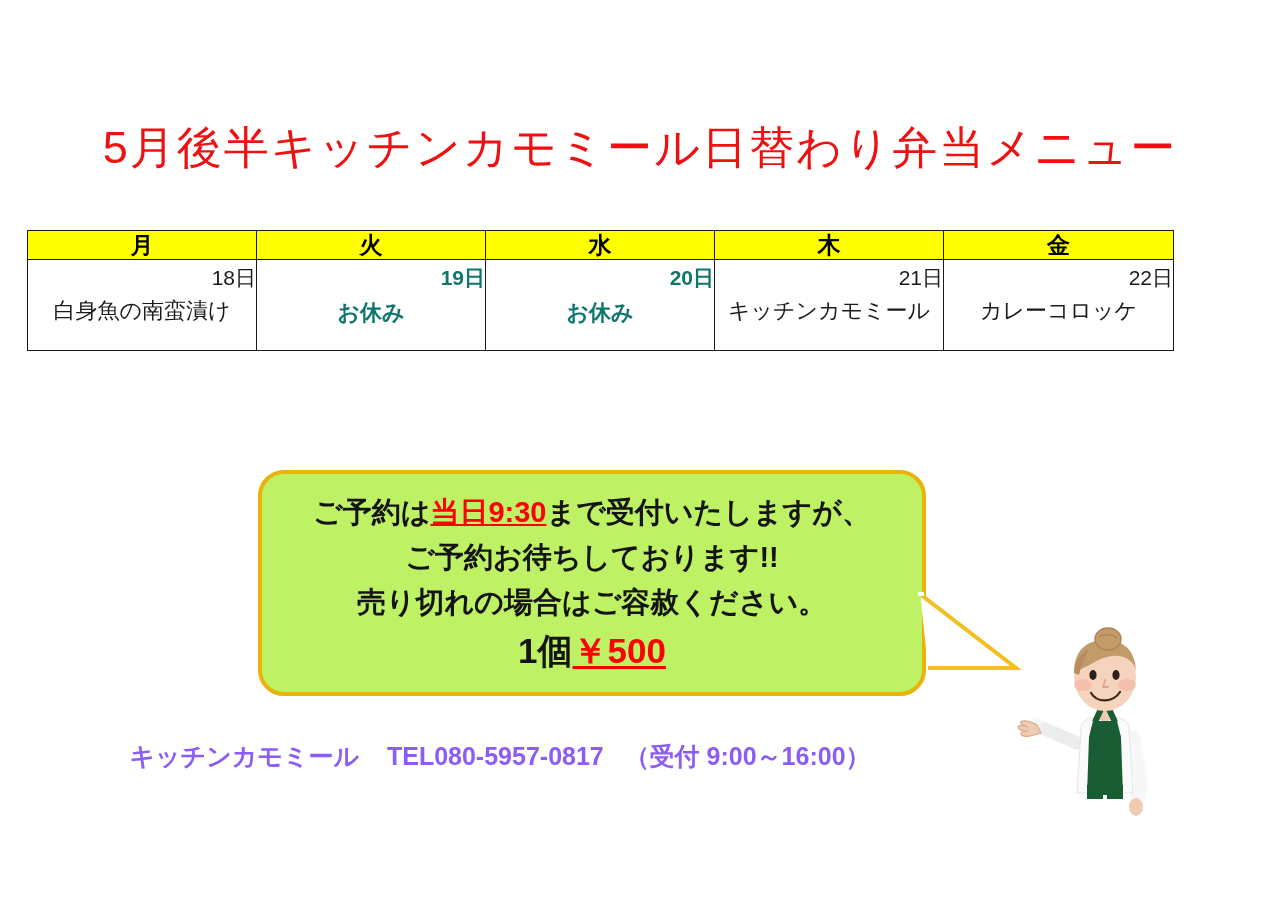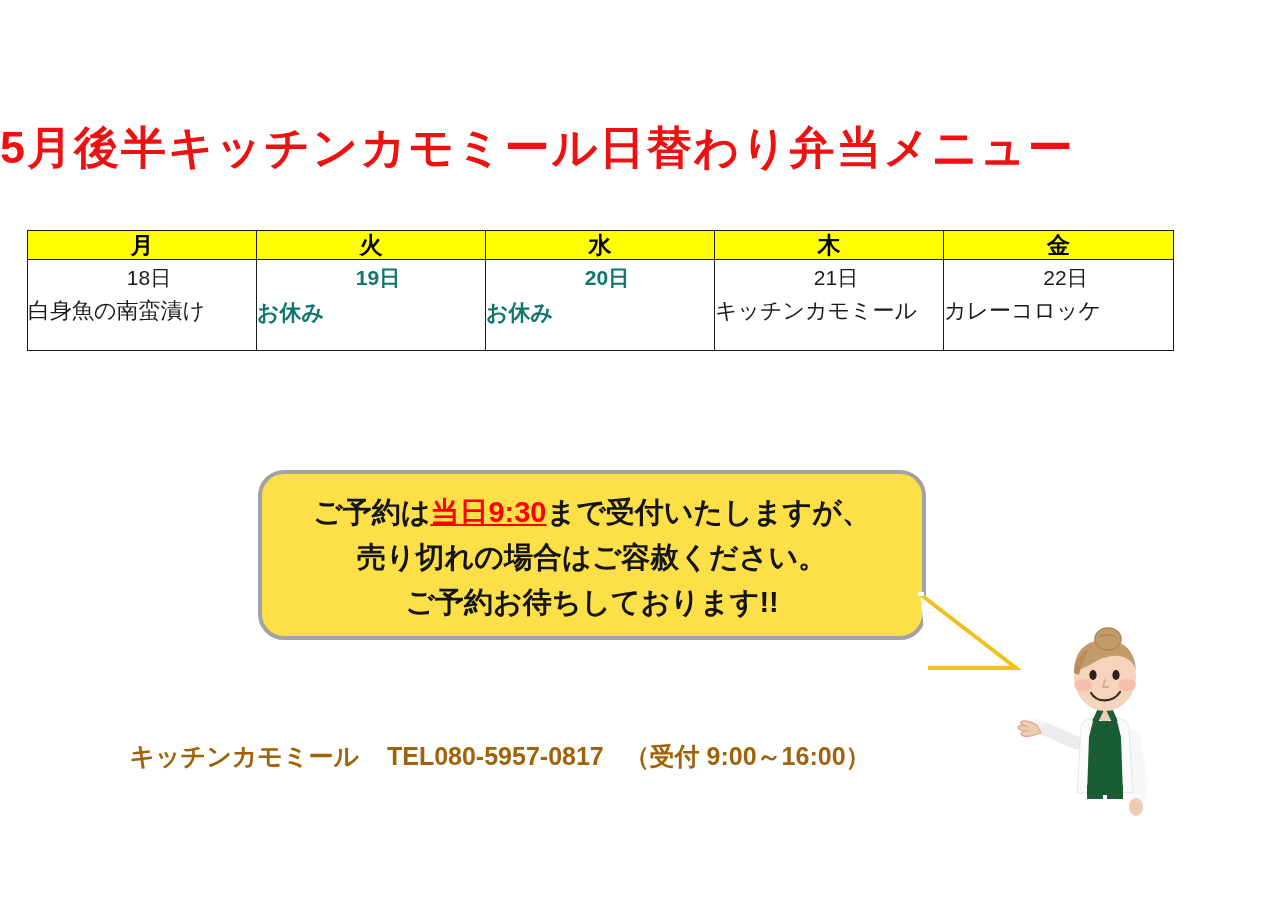--- a/index.html
+++ b/index.html
@@ -14,24 +14,24 @@
     font-family: "Liberation Sans", "DejaVu Sans", sans-serif;
     overflow: hidden;
   }
 
   
   .title {
     position: absolute;
     left: 0;
     top: 118px;
     width: 1280px;
-    text-align: left;
+    text-align: center;
     color: #EE1111;
     font-size: 45px;
-    font-weight: bold;
+    font-weight: normal;
     letter-spacing: 2px;
     white-space: nowrap;
   }
 
   
   .menu-table {
     position: absolute;
     left: 27px;
     top: 230px;
     width: 1146px;
@@ -60,26 +60,27 @@
 
   .daycell {
     height: 90px;
     position: relative;
   }
   .daynum {
     font-size: 21px;
     font-weight: normal;
     color: #1a1a1a;
     padding: 5px 0 0 14px;
-    text-align: center;
+    text-align: right;
     line-height: 26px;
   }
   .dish {
     font-size: 22px;
     color: #1a1a1a;
+    text-align: center;
     line-height: 27px;
     padding-top: 6px;
     white-space: nowrap;
   }
   .dish.two-line {
     padding-top: 0px;
     line-height: 29px;
   }
   .daynum.holiday, .dish.holiday {
     color: #0f766e;
@@ -89,24 +90,24 @@
     padding-top: 8px;
   }
   .row2 .daycell { height: 96px; }
 
   
   .bubble {
     position: absolute;
     left: 258px;
     top: 470px;
     width: 668px;
-    height: 170px;
-    border: 4px solid #a3a3a3;
+    height: 226px;
+    border: 4px solid #eab308;
     border-radius: 26px;
-    background: #fde047;
+    background: #bef264;
     box-sizing: border-box;
   }
   .bubble-text {
     text-align: center;
     color: #141414;
     font-size: 29px;
     font-weight: bold;
     line-height: 45px;
     padding-top: 16px;
     white-space: nowrap;
@@ -140,21 +141,21 @@
     pointer-events: none;
   }
 
   
   .footer {
     position: absolute;
     left: 0;
     top: 740px;
     width: 1000px;
     text-align: center;
-    color: #a16207;
+    color: #8b5cf6;
     font-size: 25px;
     font-weight: bold;
     white-space: nowrap;
   }
 
   
   .character {
     position: absolute;
     left: 1015px;
     top: 625px;
@@ -206,22 +207,23 @@
         <div class="daynum">22日</div>
         <div class="dish">カレーコロッケ</div>
       </td>
     </tr>
   </tbody>
 </table>
 
 <div class="bubble">
   <div class="bubble-text">
     <span class="bubble-line"><span>ご予約は</span><span class="hl-red">当日9:30</span><span>まで受付いたしますが、</span></span>
+    <span class="bubble-line">ご予約お待ちしております!!</span>
     <span class="bubble-line">売り切れの場合はご容赦ください。</span>
-    <span class="bubble-line">ご予約お待ちしております!!</span>
+    <span class="bubble-line price-line"><span class="price-qty">1個</span><span class="price-underline price-yen">￥500</span></span>
   </div>
 </div>
 
 <svg class="tail" viewBox="0 0 110 96">
   <polyline points="2,0 2,2 98,76 10,76" fill="#ffffff" stroke="#F2C01E" stroke-width="4" stroke-linejoin="miter"></polyline>
   <rect x="0" y="0" width="6" height="4" fill="#ffffff"></rect>
 </svg>
 
 <div class="footer">
   <span>キッチンカモミール</span>

